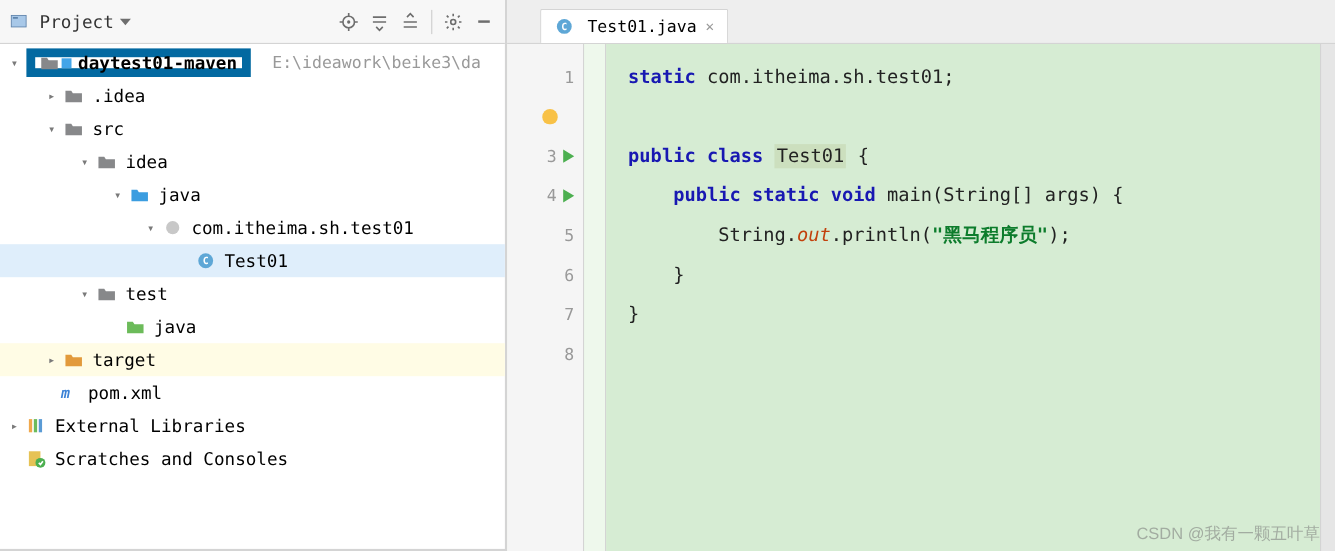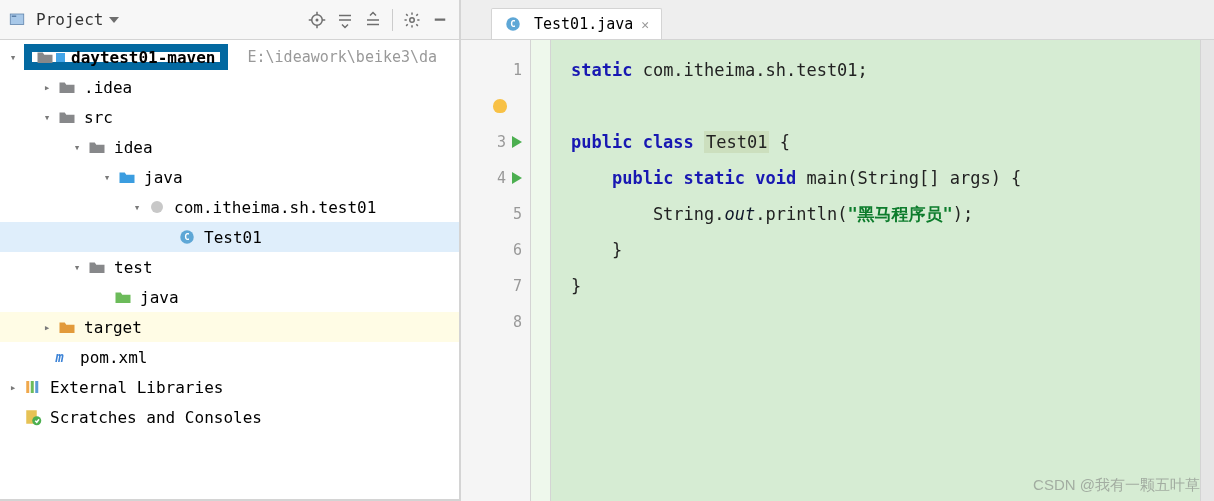--- a/index.html
+++ b/index.html
@@ -177,21 +177,21 @@
       flex: 1;
       padding: 12px 20px;
       font-family: monospace;
       font-size: 17px;
       line-height: 36px;
       white-space: pre;
       color: #222;
     }
     .kw { color: #1818b2; font-weight: 700; }
     .str { color: #0d7c2c; font-weight: 700; }
-    .field { color: #0f172a; font-style: italic; }
+    .field { color: #c2410c; font-style: italic; }
     .cls-hl { background: #ccdfbe; padding:1px 2px; }
     .right-marker {
       position:absolute; right:0; top:0; width:14px; height:100%;
       background:#e6e6e6; border-left:1px solid #d4d4d4;
     }
     .watermark {
       position: absolute;
       right: 14px;
       bottom: 6px;
       color: rgba(120,120,120,0.55);

